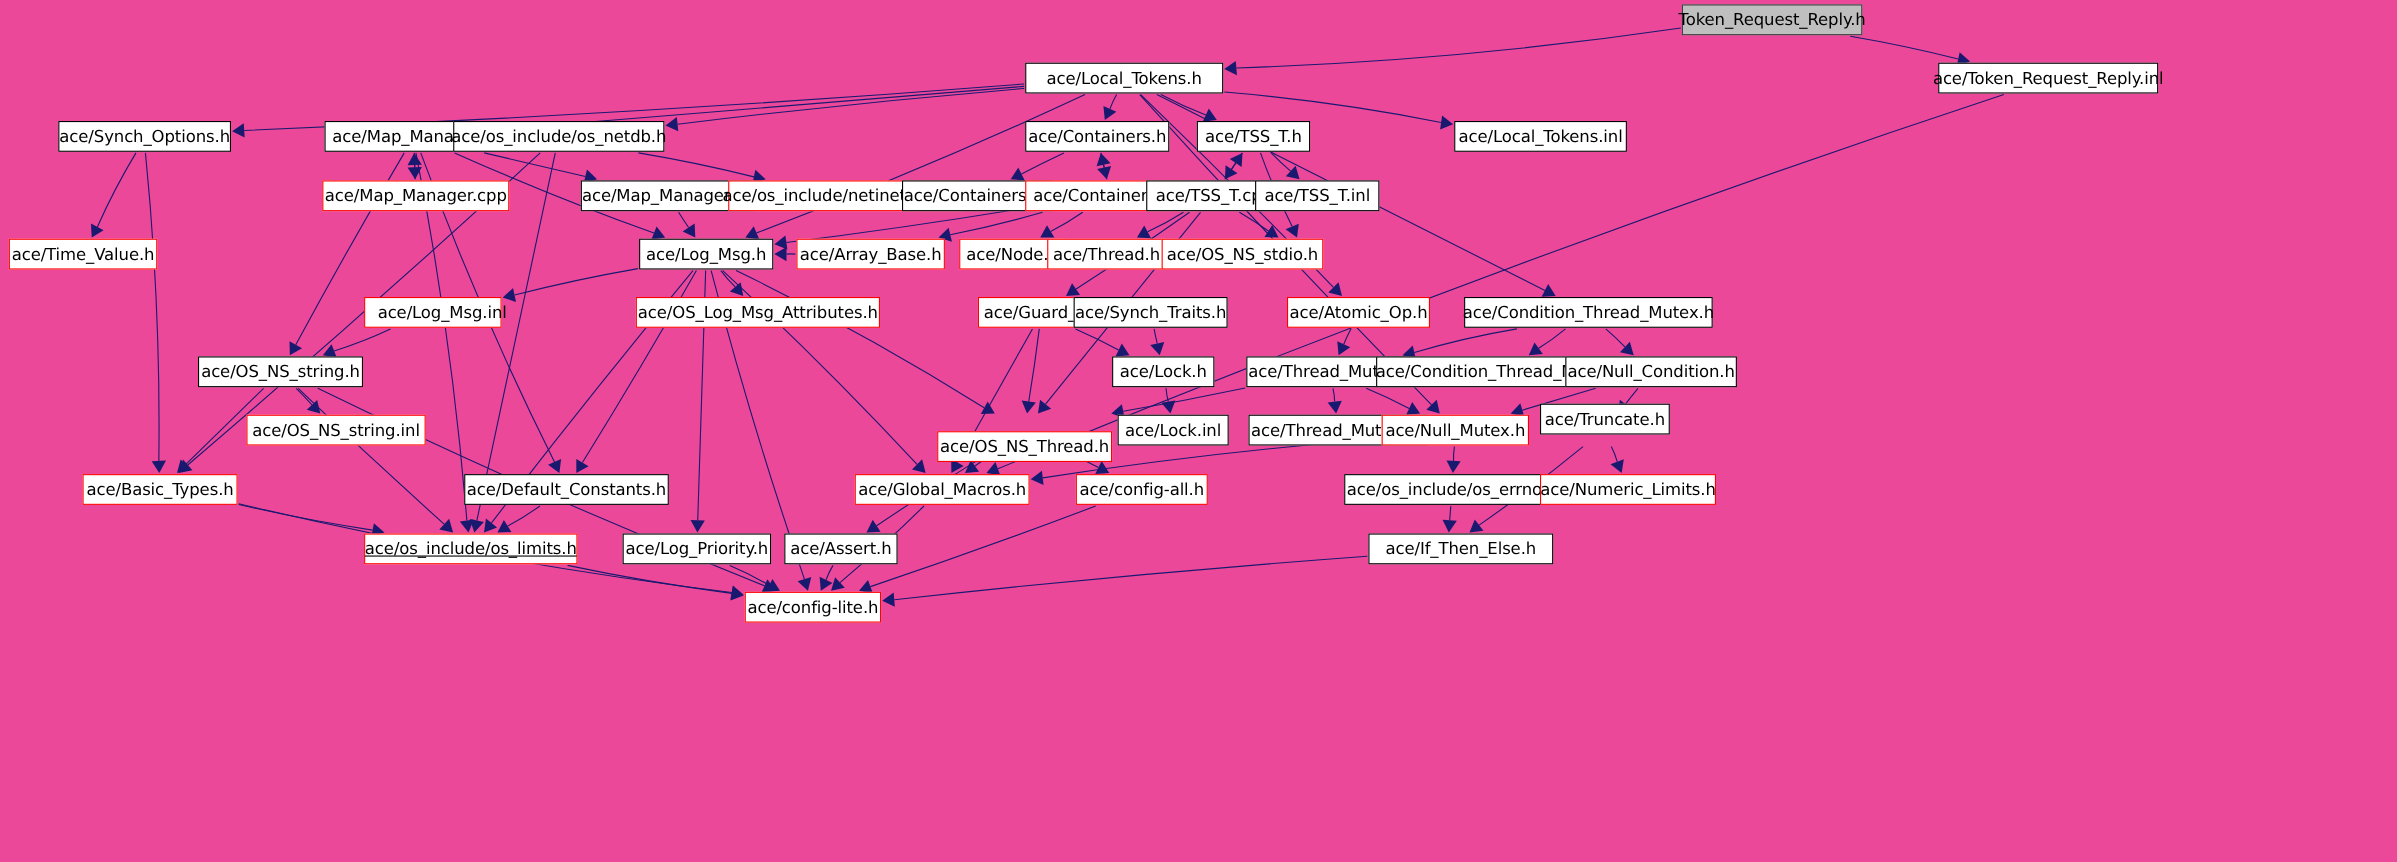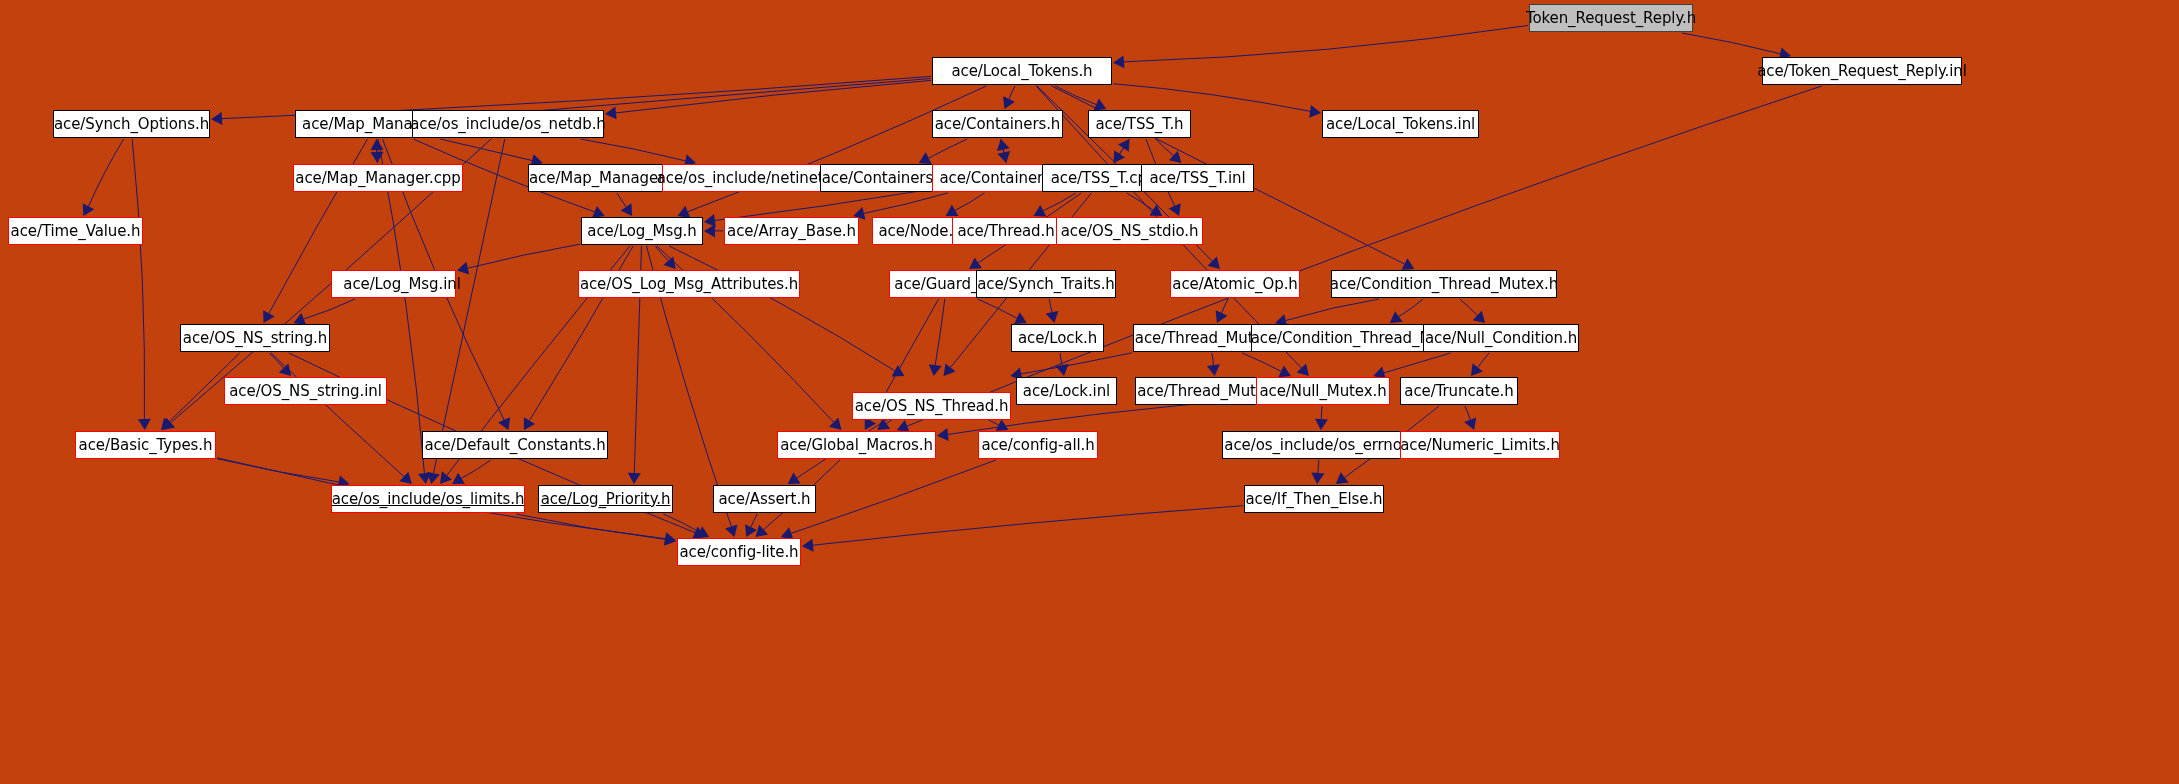--- a/index.html
+++ b/index.html
@@ -4,21 +4,21 @@
 <style>
   html, body {
     margin: 0;
     padding: 0;
     background: #ffffff;
   }
   #graph-root {
     position: relative;
     width: 2179px;
     height: 784px;
-    background: #c2410c;
+    background: #ec4899;
     font-family: "DejaVu Sans", "Liberation Sans", sans-serif;
     overflow: hidden;
     text-align: center;
   }
   #edge-layer {
     position: absolute;
     left: 0;
     top: 0;
     width: 2179px;
     height: 784px;
@@ -341,21 +341,21 @@
       </div>
       <div class="node" style="left: 1016px; top: 377px; width: 101px;">
         <span class="node-label">ace/Lock.inl</span>
       </div>
       <div class="node" style="left: 1135px; top: 377px; width: 163px;">
         <span class="node-label">ace/Thread_Mutex.inl</span>
       </div>
       <div class="node red" style="left: 1256px; top: 377px; width: 134px;">
         <span class="node-label">ace/Null_Mutex.h</span>
       </div>
-      <div class="node" style="left: 1400px; top: 377px; width: 118px;">
+      <div class="node" style="left: 1400px; top: 367px; width: 118px;">
         <span class="node-label">ace/Truncate.h</span>
       </div>
       <div class="node red" style="left: 75px; top: 431px; width: 141px;">
         <span class="node-label">ace/Basic_Types.h</span>
       </div>
       <div class="node" style="left: 422px; top: 431px; width: 186px;">
         <span class="node-label">ace/Default_Constants.h</span>
       </div>
       <div class="node red" style="left: 777px; top: 431px; width: 159px;">
         <span class="node-label">ace/Global_Macros.h</span>
@@ -365,26 +365,26 @@
       </div>
       <div class="node" style="left: 1222px; top: 431px; width: 196px;">
         <span class="node-label">ace/os_include/os_errno.h</span>
       </div>
       <div class="node red" style="left: 1400px; top: 431px; width: 160px;">
         <span class="node-label">ace/Numeric_Limits.h</span>
       </div>
       <div class="node red" style="left: 331px; top: 485px; width: 194px; text-decoration: underline;">
         <span class="node-label">ace/os_include/os_limits.h</span>
       </div>
-      <div class="node" style="left: 538px; top: 485px; width: 135px; text-decoration: underline;">
+      <div class="node" style="left: 566px; top: 485px; width: 135px;">
         <span class="node-label">ace/Log_Priority.h</span>
       </div>
       <div class="node" style="left: 713px; top: 485px; width: 103px;">
         <span class="node-label">ace/Assert.h</span>
       </div>
-      <div class="node" style="left: 1244px; top: 485px; width: 140px;">
+      <div class="node" style="left: 1244px; top: 485px; width: 168px;">
         <span class="node-label">ace/If_Then_Else.h</span>
       </div>
       <div class="node red" style="left: 677px; top: 538px; width: 124px;">
         <span class="node-label">ace/config-lite.h</span>
       </div>
     </div>
 </div>
 
 </body></html>

